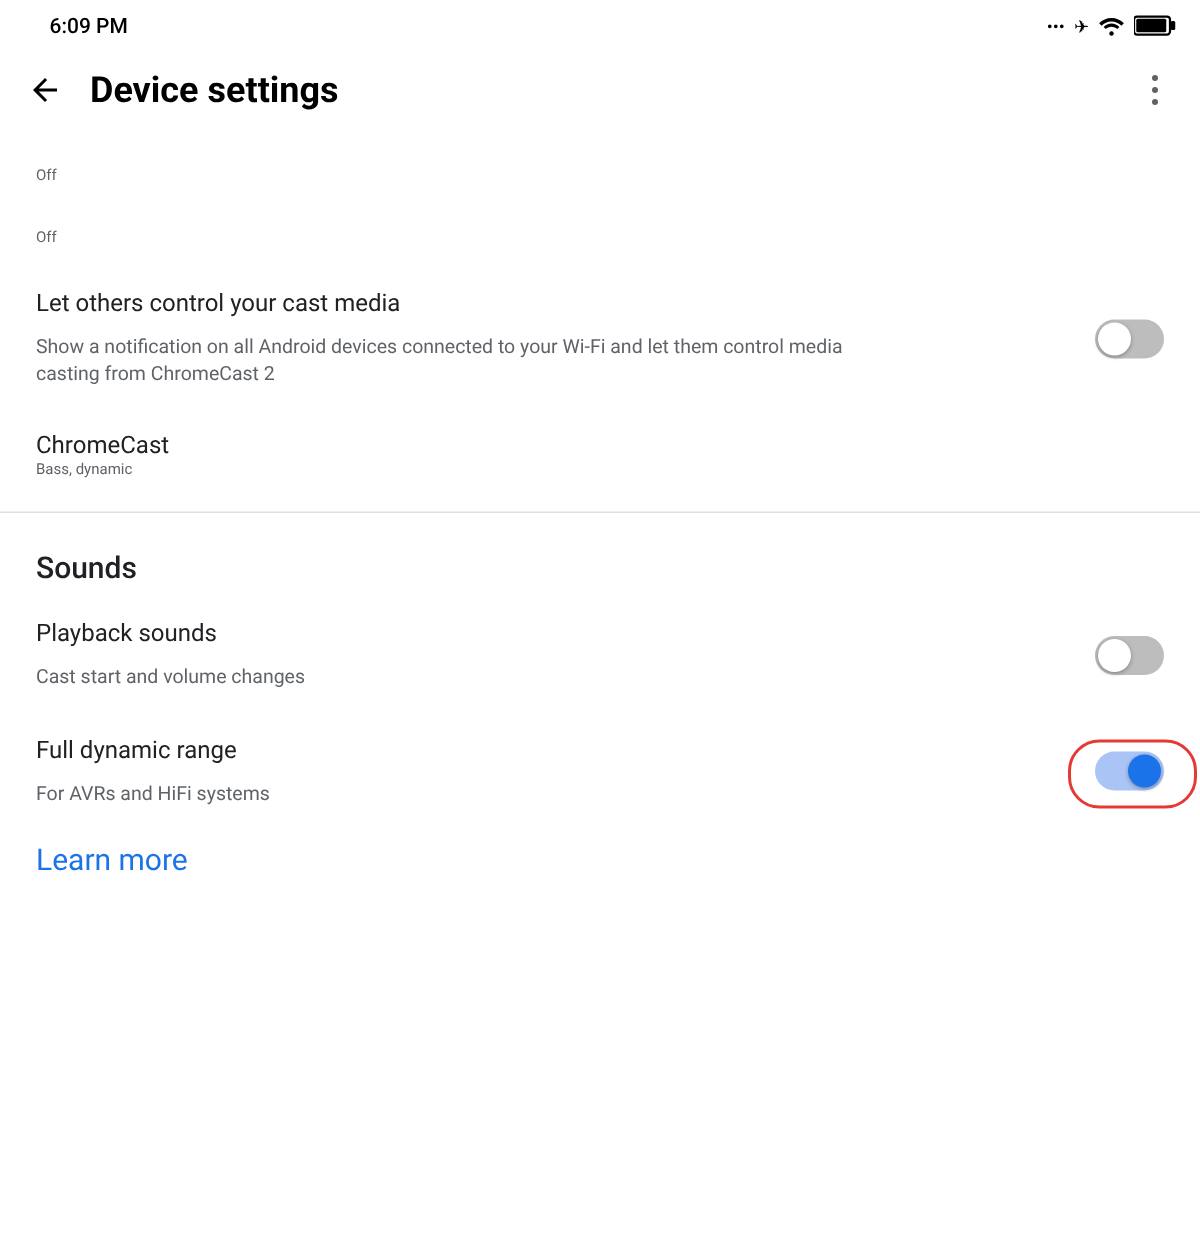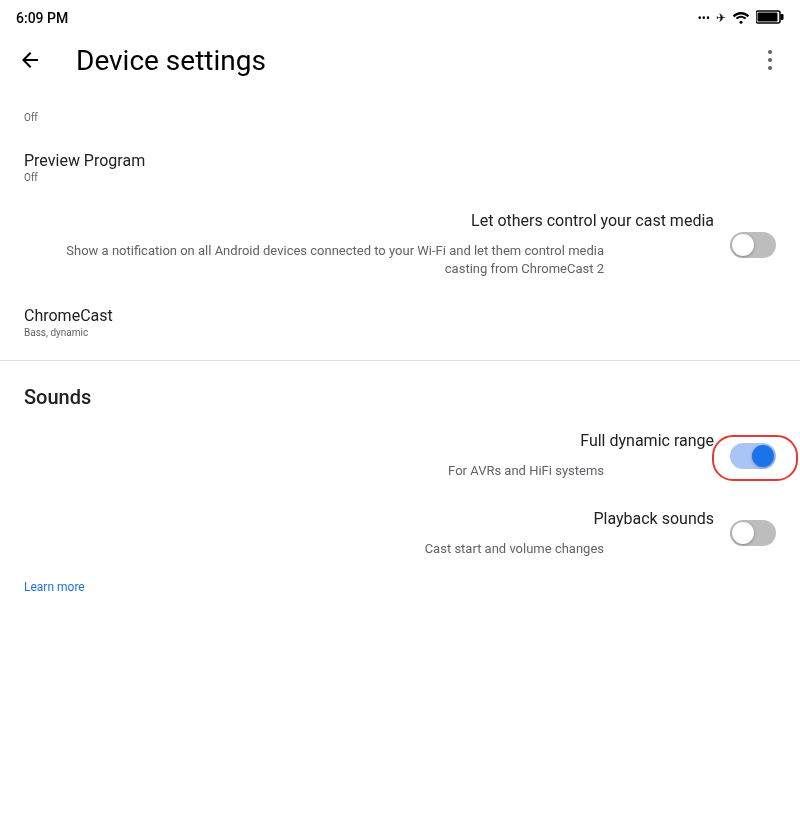--- a/index.html
+++ b/index.html
@@ -19,20 +19,21 @@
       justify-content: space-between;
       align-items: center;
       padding: 8px 16px 4px 16px;
       height: 32px;
     }
 
     .status-time {
       font-size: 14px;
       font-weight: 500;
       color: #000;
+      margin-left: 17px;
     }
 
     .status-icons {
       display: flex;
       align-items: center;
       gap: 6px;
     }
 
     .status-icons span {
       font-size: 12px;
@@ -54,24 +55,24 @@
       display: flex;
       align-items: center;
       justify-content: center;
       cursor: pointer;
       border: none;
       background: none;
     }
 
     .app-bar-title {
       flex: 1;
-      font-size: 28px;
-      font-weight: 400;
+      font-size: 24px;
+      font-weight: 700;
       color: #000;
-      margin-left: 24px;
+      margin-left: 8px;
     }
 
     .more-btn {
       width: 44px;
       height: 44px;
       display: flex;
       align-items: center;
       justify-content: center;
       cursor: pointer;
       border: none;
@@ -87,21 +88,20 @@
       padding: 14px 24px;
       cursor: pointer;
     }
 
     .setting-item-row {
       display: flex;
       align-items: center;
       justify-content: space-between;
       padding: 14px 24px;
       cursor: pointer;
-      text-align: right;
     }
 
     .setting-label {
       font-size: 16px;
       font-weight: 400;
       color: #202124;
       margin-bottom: 2px;
     }
 
     .setting-value {
@@ -186,21 +186,21 @@
       width: 82px;
       height: 42px;
       border: 2.5px solid #e53935;
       border-radius: 21px;
       pointer-events: none;
     }
 
     .learn-more {
       padding: 8px 24px 16px 24px;
       color: #1a73e8;
-      font-size: 12px;
+      font-size: 20px;
       cursor: pointer;
       display: inline-block;
     }
 
     
     .arrow-back {
       width: 24px;
       height: 24px;
     }
 
@@ -266,21 +266,20 @@
 </div>
 
 <div class="content">
 
   <div class="setting-item">
     <div class="setting-value">Off</div>
   </div>
 
 
   <div class="setting-item">
-    <div class="setting-label">Preview Program</div>
     <div class="setting-value">Off</div>
   </div>
 
   <div class="setting-item-row">
     <div class="setting-text-block">
       <div class="setting-label">Let others control your cast media</div>
       <div class="setting-description">Show a notification on all Android devices connected to your Wi-Fi and let them control media casting from ChromeCast 2</div>
     </div>
     <div class="toggle-container">
       <div class="toggle toggle-off">
@@ -293,39 +292,39 @@
     <div class="setting-label">ChromeCast</div>
     <div class="setting-value">Bass, dynamic</div>
   </div>
 
   <div class="divider"></div>
 
   <div class="section-header">Sounds</div>
 
   <div class="setting-item-row">
     <div class="setting-text-block">
+      <div class="setting-label">Playback sounds</div>
+      <div class="setting-description">Cast start and volume changes</div>
+    </div>
+    <div class="toggle-container">
+      <div class="toggle toggle-off">
+        <div class="toggle-thumb toggle-thumb-off"></div>
+      </div>
+    </div>
+  </div>
+
+  <div class="setting-item-row">
+    <div class="setting-text-block">
       <div class="setting-label">Full dynamic range</div>
       <div class="setting-description">For AVRs and HiFi systems</div>
     </div>
     <div class="toggle-container toggle-highlight">
       <div class="toggle toggle-on">
         <div class="toggle-thumb toggle-thumb-on"></div>
       </div>
     </div>
   </div>
 
-  <div class="setting-item-row">
-    <div class="setting-text-block">
-      <div class="setting-label">Playback sounds</div>
-      <div class="setting-description">Cast start and volume changes</div>
-    </div>
-    <div class="toggle-container">
-      <div class="toggle toggle-off">
-        <div class="toggle-thumb toggle-thumb-off"></div>
-      </div>
-    </div>
-  </div>
-
   <div>
     <span class="learn-more">Learn more</span>
   </div>
 
 </div>
 
 </body></html>

